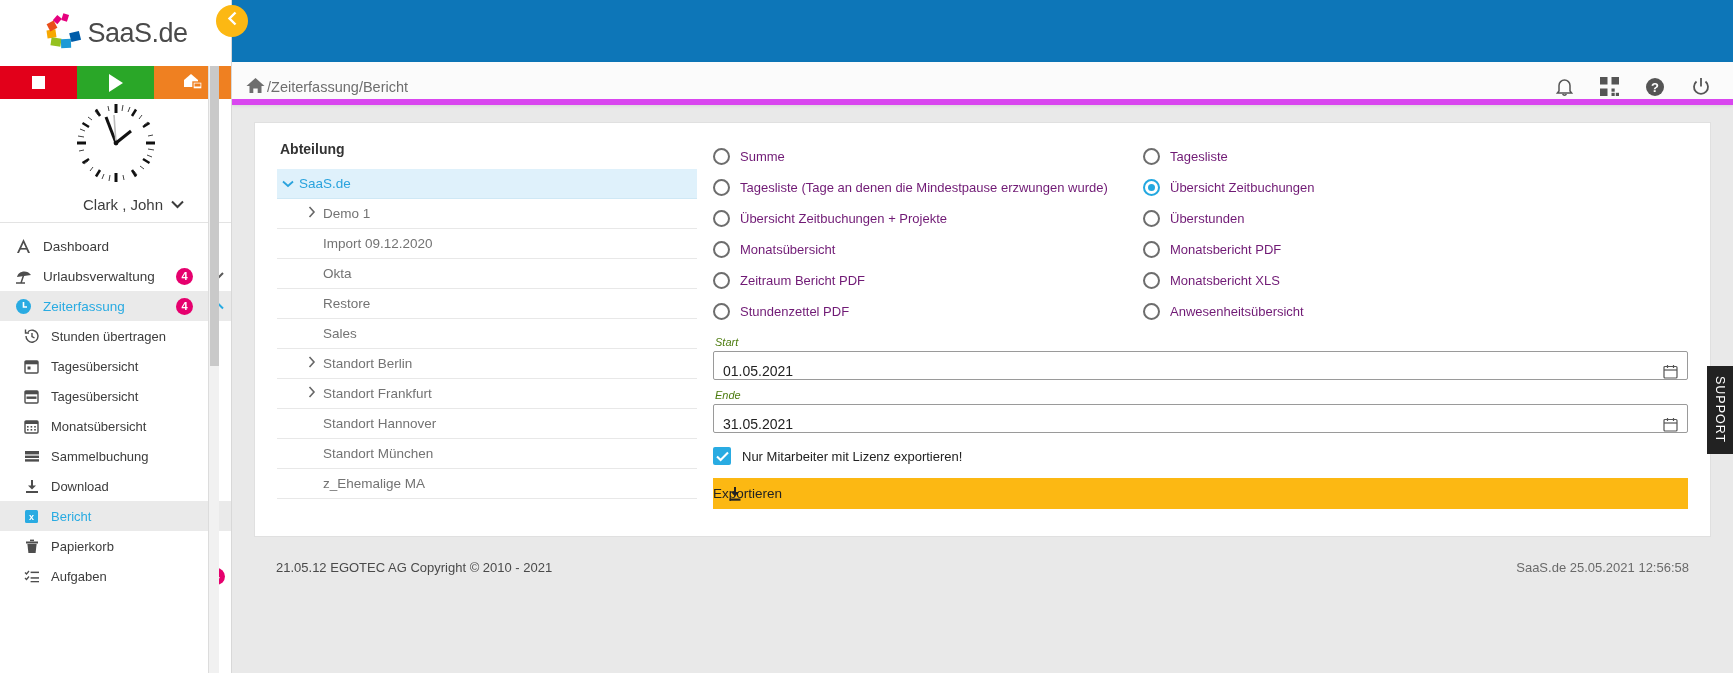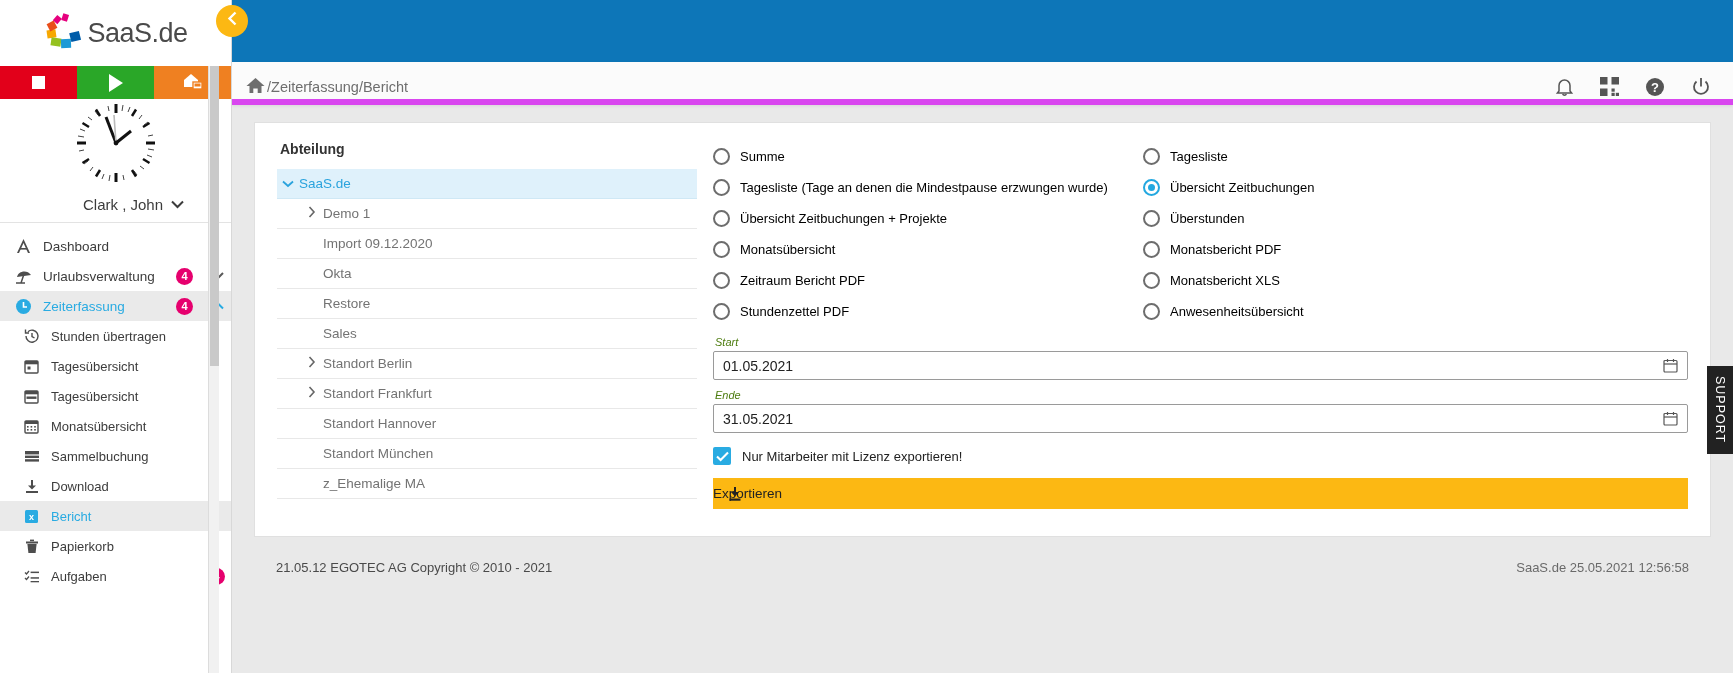--- a/index.html
+++ b/index.html
@@ -112,37 +112,37 @@
   .tree-lvl2 { padding-left: 24px; }
 
   
   .opt-col { flex: 1; padding-right: 22px; padding-left: 16px; }
   .radio-grid { display: flex; }
   .radio-sub { display: flex; flex-direction: column; }
   .radio-sub.left { width: 430px; }
   .radio-sub.right { flex: 1; }
   .radio-row {
     display: flex; align-items: center; height: 31px; gap: 10px;
-    font-size: 13px; color: #000000; cursor: pointer;
+    font-size: 13px; color: #701a75; cursor: pointer;
   }
   .radio {
     width: 17px; height: 17px; border-radius: 50%;
     border: 2px solid #6d6d6d; flex: 0 0 17px; background: #fff;
     position: relative;
   }
   .radio.checked { border-color: #23a8e0; }
   .radio.checked::after {
     content: ""; position: absolute; left: 3px; top: 3px;
     width: 7px; height: 7px; border-radius: 50%; background: #23a8e0;
   }
 
   .field-label { font-size: 11px; color: #4d7c0f; margin: 9px 0 3px 2px; font-style: italic; }
   .field-box {
     height: 29px; border: 1px solid #9a9a9a; border-radius: 2px;
-    display: flex; align-items: center; padding: 0 9px;
+    display: flex; align-items: flex-end; padding: 0 9px;
     font-size: 14px; color: #222; background: #fff;
   }
   .field-box .cal { margin-left: auto; color: #555; display:flex; }
 
   .check-row { display: flex; align-items: center; gap: 11px; margin-top: 14px; font-size: 13px; color: #222; cursor: pointer;}
   .checkbox {
     width: 18px; height: 18px; background: #29abe2; border-radius: 2px;
     display: flex; align-items: center; justify-content: center;
     flex: 0 0 18px;
   }

